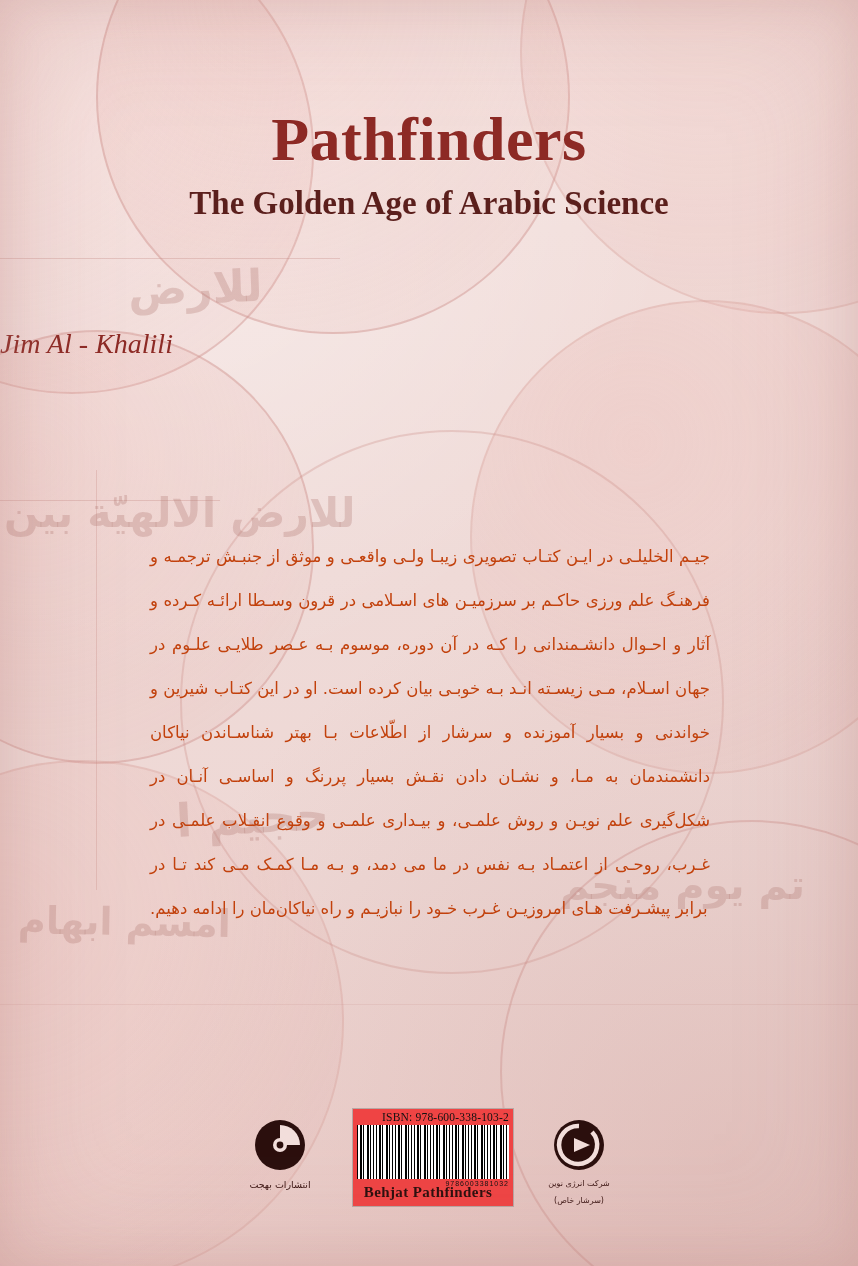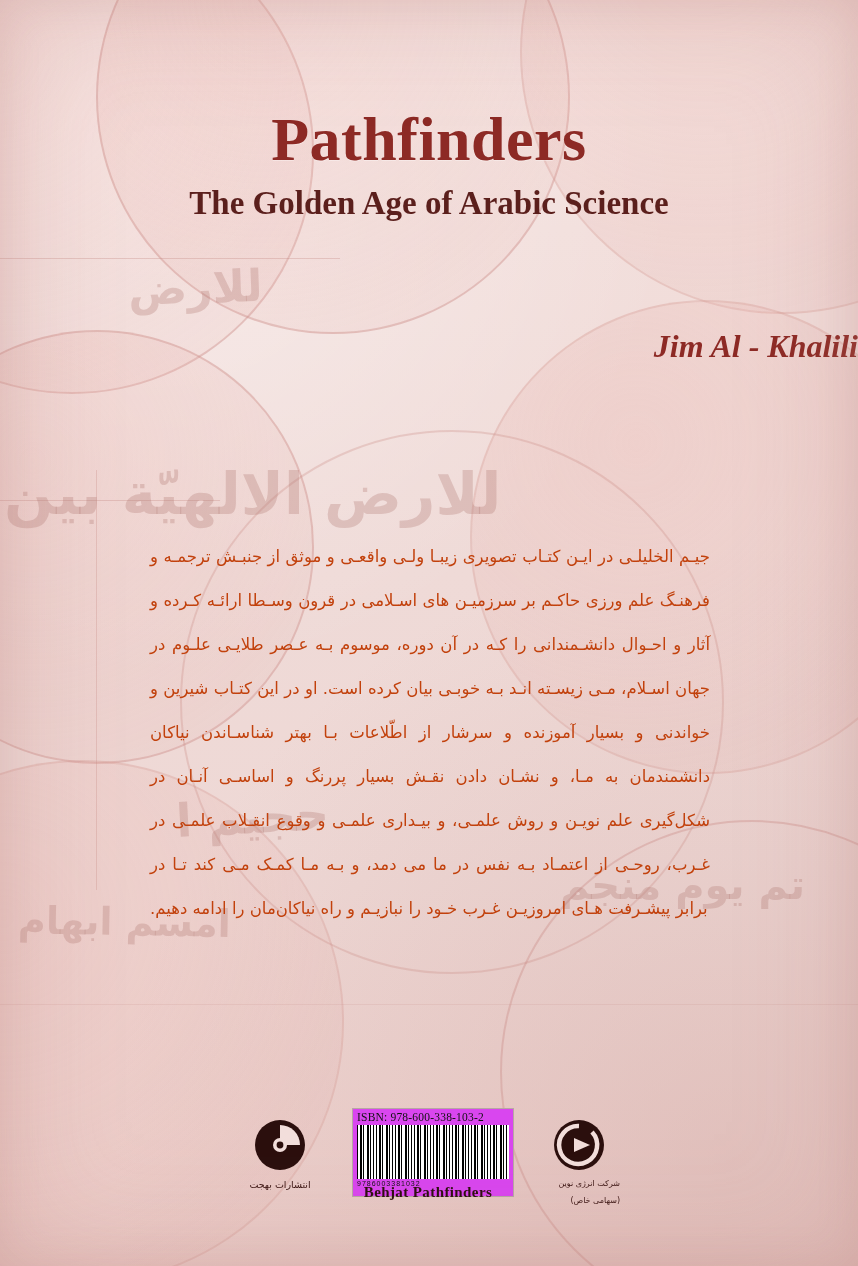--- a/index.html
+++ b/index.html
@@ -101,23 +101,23 @@
     text-align: center;
     font-size: 33px;
     font-weight: bold;
     color: #5b1f1c;
   }
   .author {
     position: absolute;
     top: 328px;
     left: 0;
     right: 0;
-    text-align: right;
-    font-size: 32px;
-    font-weight: bold;
+    text-align: left;
+    font-size: 28px;
+    font-weight: normal;
     font-style: italic;
     color: #8d2a25;
   }
   .translator {
     position: absolute;
     top: 383px;
     left: 0;
     right: 0;
     text-align: center;
     font-size: 27px;
@@ -139,24 +139,24 @@
     color: #c2410c;
     letter-spacing: 0.2px;
   }
 
   
   .isbn-block {
     position: absolute;
     left: 352px;
     top: 1108px;
     width: 152px;
-    background: #d946ef;
+    background: #ef4444;
     border: 1px solid #b8a6a3;
-    padding: 2px 4px 9px 4px;
-    text-align: left;
+    padding: 2px 4px 19px 4px;
+    text-align: right;
   }
   .isbn-text {
     font-family: "Liberation Serif", serif;
     font-size: 11.5px;
     color: #111;
     letter-spacing: 0.2px;
   }
   .barcode {
     margin-top: 2px;
     height: 54px;
@@ -197,21 +197,21 @@
     top: 1118px;
     width: 70px;
     text-align: center;
     margin-left: 13px;
   }
   .logo-right {
     position: absolute;
     left: 538px;
     top: 1118px;
     width: 82px;
-    text-align: right;
+    text-align: center;
   }
   .logo-caption {
     margin-top: 6px;
     font-family: "DejaVu Sans", sans-serif;
     font-size: 9.5px;
     color: #3a1512;
     direction: rtl;
     line-height: 13px;
   }
   .logo-caption.two {
@@ -241,21 +241,21 @@
   <div class="circ soft" style="left:-180px; top:760px; width:520px; height:520px;"></div>
   <div class="circ nofill" style="left:500px; top:820px; width:500px; height:500px;"></div>
   <div class="arc" style="left:180px; top:430px; width:540px; height:540px;"></div>
 
   <div class="hline" style="left:0; top:258px; width:340px;"></div>
   <div class="hline" style="left:0; top:500px; width:220px;"></div>
   <div class="hline" style="left:0; top:1004px; width:858px; opacity:0.5;"></div>
   <div class="vline" style="left:96px; top:470px; height:420px;"></div>
 
   <div class="ghost" style="left:128px; top:262px; font-size:44px; transform:rotate(-2deg);">للارض</div>
-  <div class="ghost" style="left:4px; top:460px; font-size:58px;">للارض الالهيّة بين</div>
+  <div class="ghost" style="left:4px; top:489px; font-size:41px;">للارض الالهيّة بين</div>
   <div class="ghost" style="left:176px; top:790px; font-size:46px; transform:rotate(-3deg);">حجيم ا</div>
   <div class="ghost" style="left:560px; top:862px; font-size:40px;">تم يوم منجم</div>
   <div class="ghost" style="left:18px; top:900px; font-size:38px; transform:rotate(1deg);">امسم ابهام</div>
 
   <div class="content">
     <div class="title">Pathfinders</div>
     <div class="subtitle">The Golden Age of Arabic Science</div>
     <div class="author">Jim Al - Khalili</div>
 
     <div class="blurb">جیـم الخلیلـی در ایـن کتـاب تصویری زیبـا ولـی واقعـی و موثق از جنبـش ترجمـه و فرهنـگ علم ورزی حاکـم بر سرزمیـن های اسـلامی در قرون وسـطا ارائـه کـرده و آثار و احـوال دانشـمندانی را کـه در آن دوره، موسوم بـه عـصر طلایـی علـوم در جهان اسـلام، مـی زیسـته انـد بـه خوبـی بیان کرده است. او در این کتـاب شیرین و خواندنی و بسیار آموزنده و سرشار از اطّلاعات بـا بهتر شناسـاندن نیاکان دانشمندمان به مـا، و نشـان دادن نقـش بسیار پررنگ و اساسـی آنـان در شکل‌گیری علم نویـن و روش علمـی، و بیـداری علمـی و وقوع انقـلاب علمـی در غـرب، روحـی از اعتمـاد بـه نفس در ما می دمد، و بـه مـا کمـک مـی کند تـا در برابر پیشـرفت هـای امروزیـن غـرب خـود را نبازیـم و راه نیاکان‌مان را ادامه دهیم.</div>
@@ -281,18 +281,18 @@
 
     <div class="logo-right">
       <div class="seal">
         <svg viewBox="0 0 54 54" width="54" height="54" aria-hidden="true">
           <circle cx="27" cy="27" r="25" fill="#2b0f0d"></circle>
           <path d="M27 8 A19 19 0 1 0 40 14" fill="none" stroke="#f2dedb" stroke-width="4.5"></path>
           <path d="M22 20 L38 27 L22 34 Z" fill="#f2dedb"></path>
         </svg>
       </div>
       <div class="logo-caption two">شرکت انرژی نوین</div>
-      <div class="logo-caption two">(سهامی خاص)</div>
+      <div class="logo-caption two">(سرشار خاص)</div>
     </div>
   </div>
 
   <div class="vignette"></div>
 </div>
 
 </body></html>

